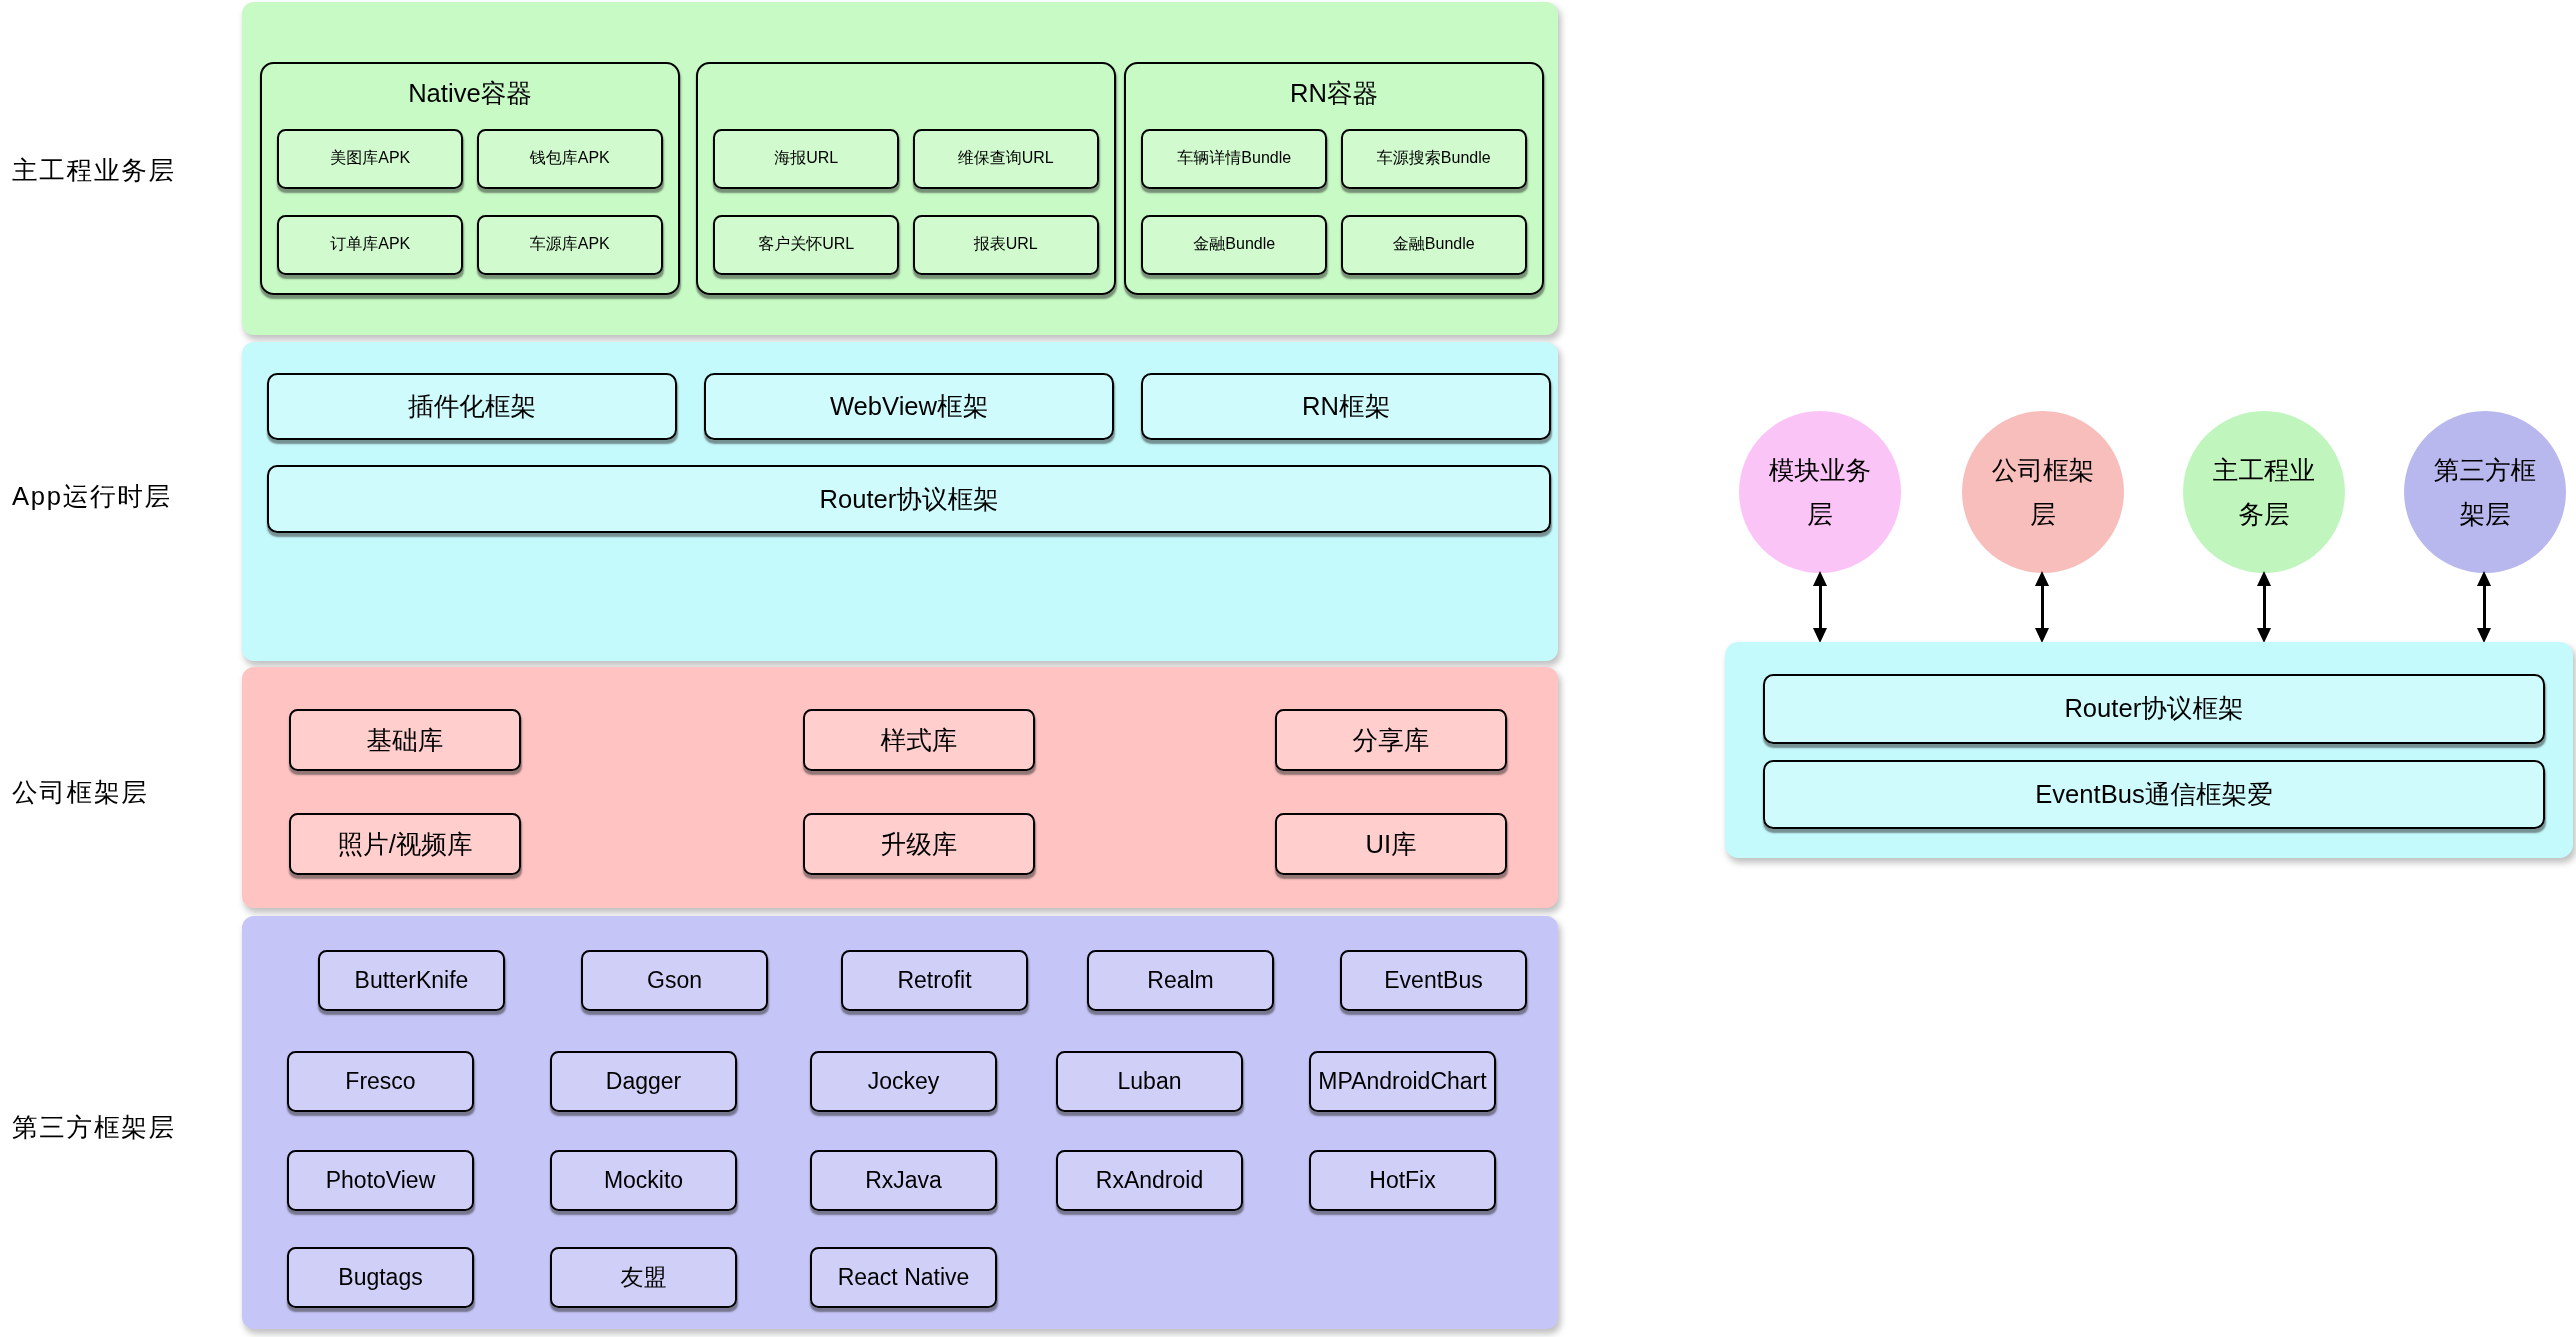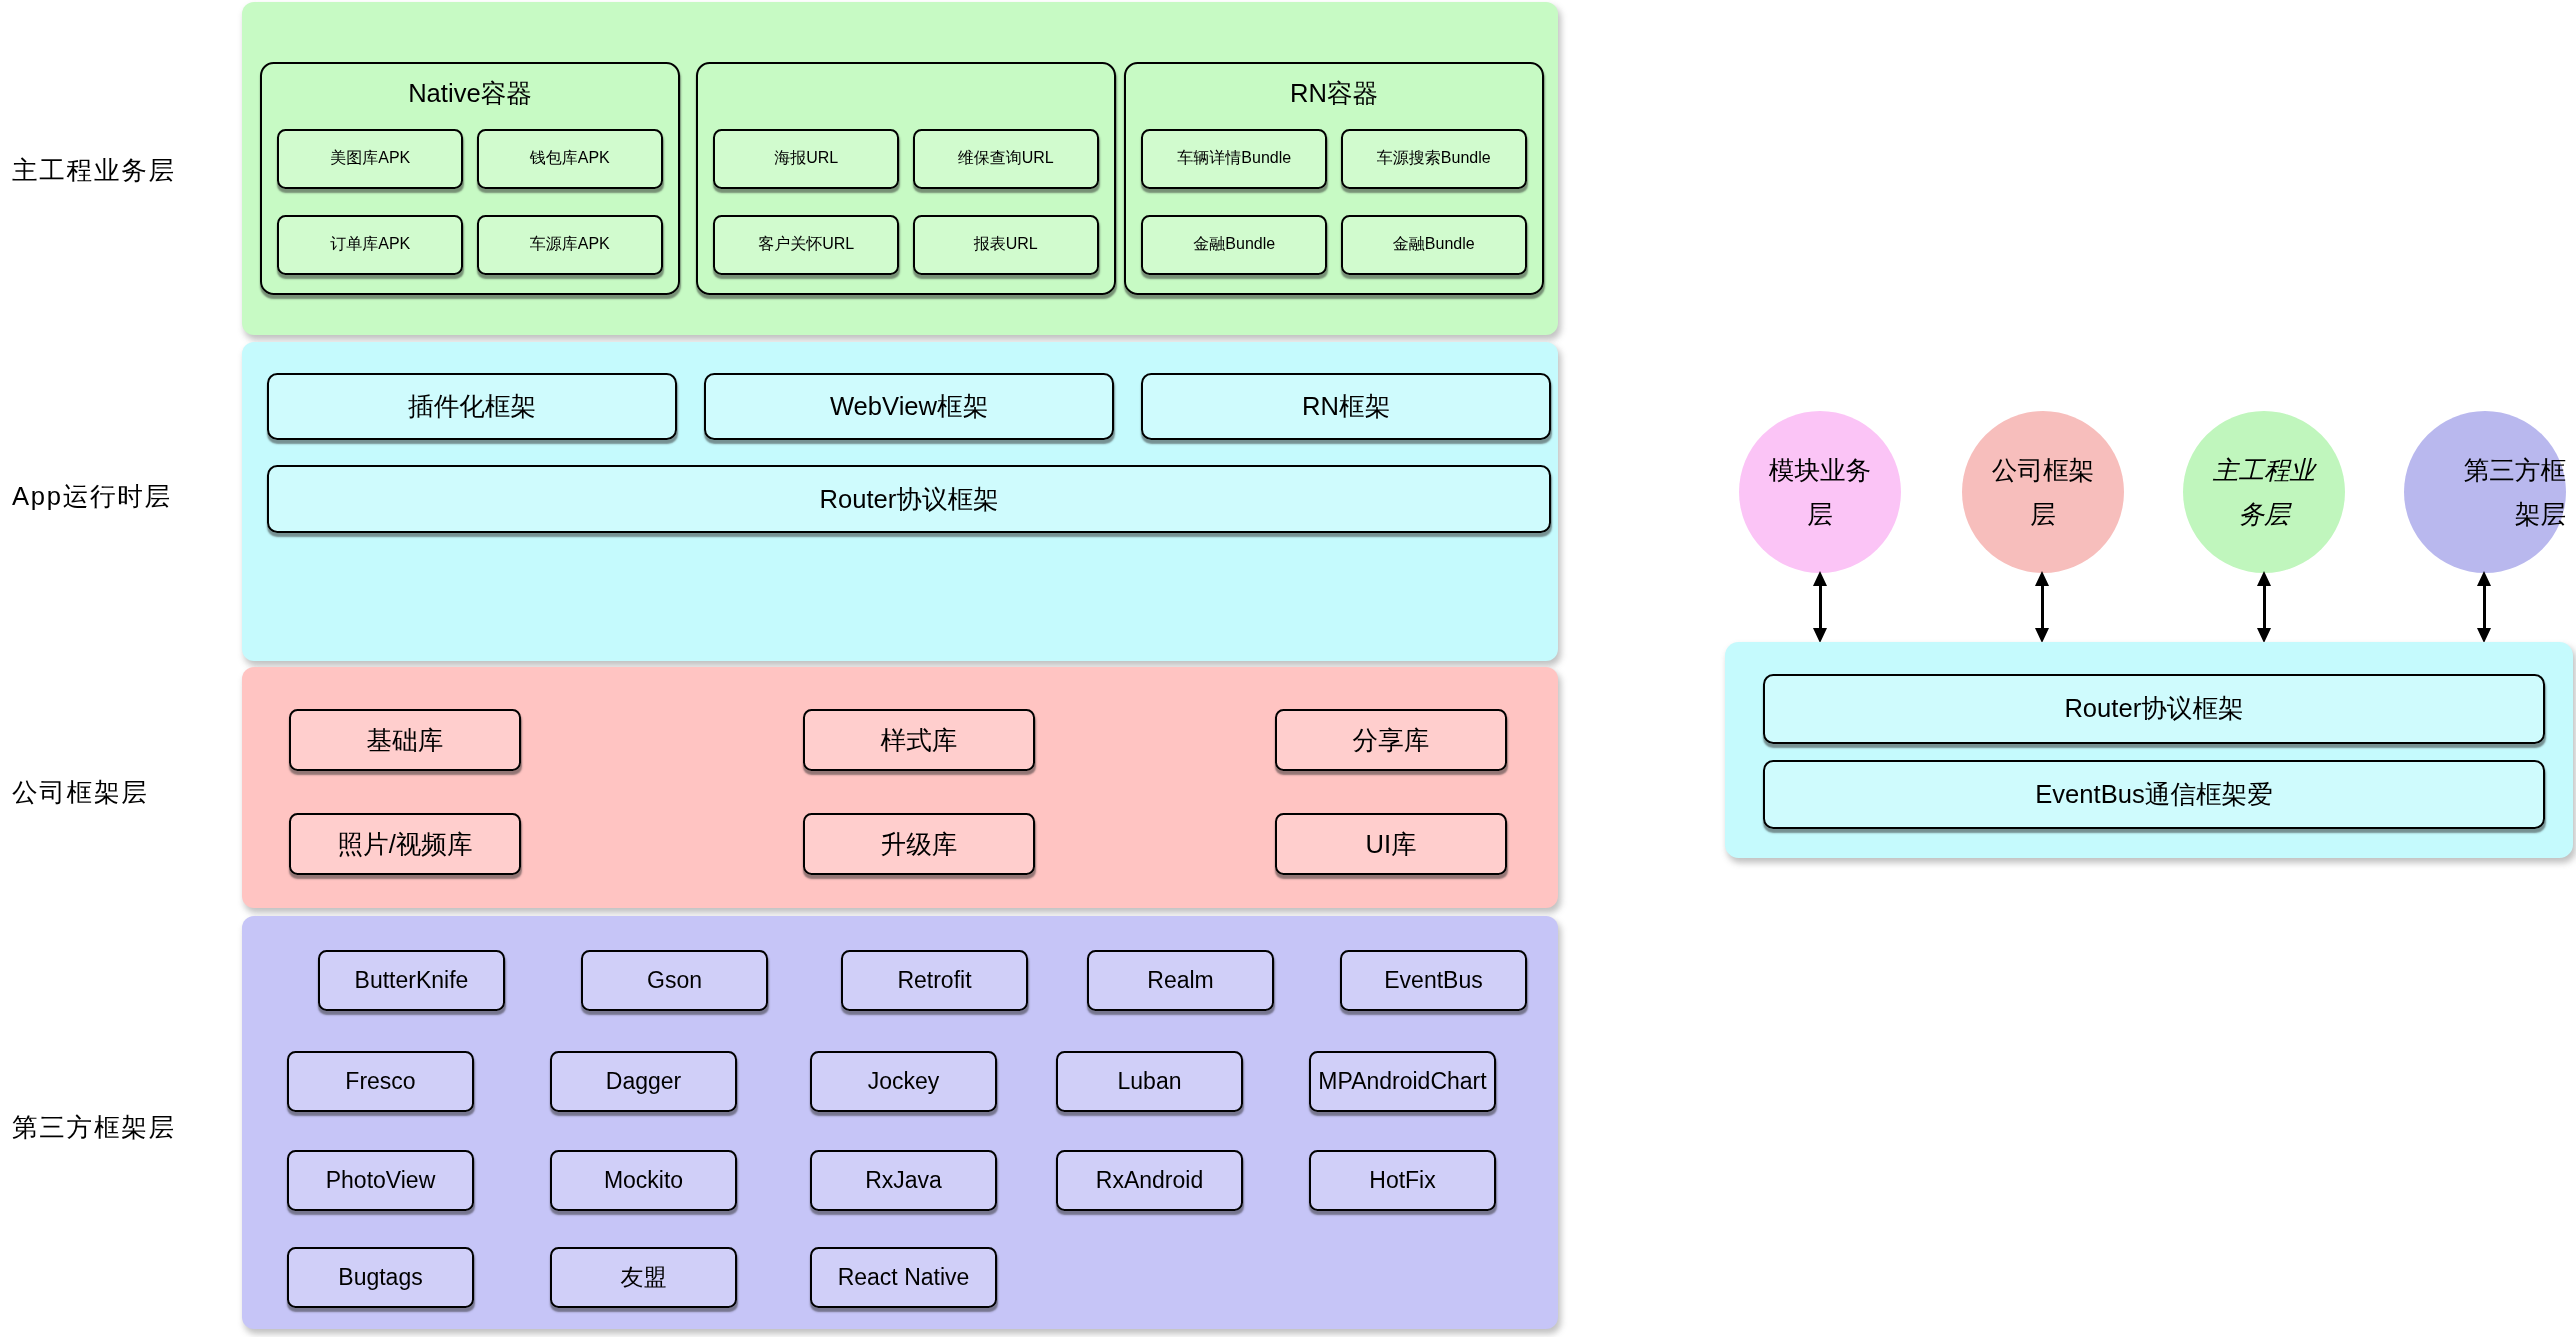--- a/index.html
+++ b/index.html
@@ -62,21 +62,21 @@
   .t-col1{left:45px;}  .t-col2{left:308px;} .t-col3{left:568px;}
   .t-col4{left:814px;} .t-col5{left:1067px;}
   .t-row1{top:34px;margin-left:31px;}   .t-row2{top:135px;}  .t-row3{top:234px;} .t-row4{top:331px;}
 
   
   .circle{
     position:absolute;top:411px;width:162px;height:162px;border-radius:50%;
     display:flex;flex-direction:column;align-items:center;justify-content:center;
     font-size:25.6px;line-height:44px;text-align:center;
   }
-  #circle-0{left:1739px;} #circle-1{left:1962px;} #circle-2{left:2183px;font-style:italic;} #circle-3{left:2404px;}
+  #circle-0{left:1739px;} #circle-1{left:1962px;} #circle-2{left:2183px;} #circle-3{left:2404px;}
 
   .v-arrow{position:absolute;top:571px;width:17px;height:72px;}
   #arrow-0{left:1812px;} #arrow-1{left:2034px;} #arrow-2{left:2256px;} #arrow-3{left:2476px;}
   .v-arrow .shaft{position:absolute;left:7.2px;top:11px;bottom:11px;width:2.6px;background:#000;}
   .v-arrow::before{
     content:"";position:absolute;top:0;left:0.9px;width:0;height:0;
     border-left:7.7px solid transparent;border-right:7.7px solid transparent;border-bottom:15.3px solid #000;
   }
   .v-arrow::after{
     content:"";position:absolute;bottom:0;left:0.9px;width:0;height:0;
@@ -188,21 +188,21 @@
     <div>层</div>
   </div>
   <div class="circle" id="circle-1" style="background: rgb(247, 190, 188);">
     <div>公司框架</div>
     <div>层</div>
   </div>
   <div class="circle" id="circle-2" style="background: rgb(192, 246, 189);">
     <div>主工程业</div>
     <div>务层</div>
   </div>
-  <div class="circle" id="circle-3" style="background: rgb(185, 184, 238); align-items: flex-end;">
+  <div class="circle" id="circle-3" style="background: rgb(185, 184, 238);">
     <div>第三方框</div>
     <div>架层</div>
   </div>
 
   <div class="v-arrow" id="arrow-0">
       <div class="shaft"></div>
     </div>
   <div class="v-arrow" id="arrow-1">
       <div class="shaft"></div>
     </div>

